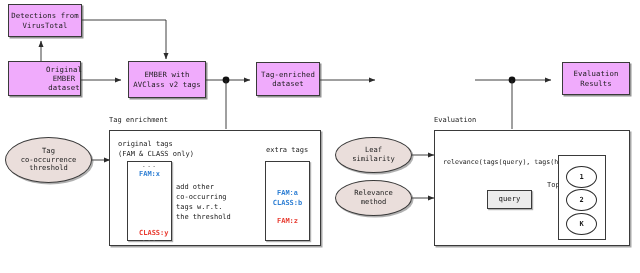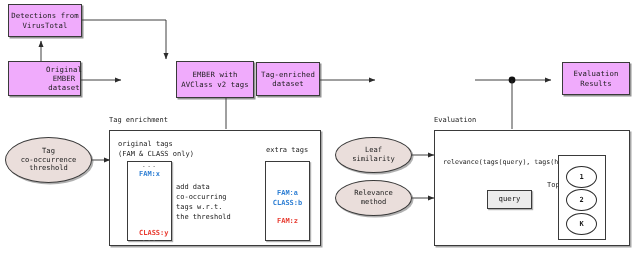--- a/index.html
+++ b/index.html
@@ -112,21 +112,21 @@
   <div class="box" style="left:8px;top:4px;width:74px;height:33px;">
     <span>Detections from
 VirusTotal</span>
   </div>
 
   <div class="box" style="left:8px;top:61px;width:73px;height:35px;padding-left:39px;">
     <span>Original
 EMBER dataset</span>
   </div>
 
-  <div class="box" style="left:128px;top:61px;width:78px;height:37px;margin-left:48px;">
+  <div class="box" style="left:128px;top:61px;width:78px;height:37px;">
     <span>EMBER with
 AVClass v2 tags</span>
   </div>
 
   <div class="box" style="left:256px;top:62px;width:64px;height:34px;">
     <span>Tag-enriched
 dataset</span>
   </div>
 
 
@@ -149,21 +149,21 @@
 (FAM &amp; CLASS only)</div>
 
   <div class="txt" style="left:266px;top:145px;">extra tags</div>
 
   <div class="tagbox" style="left:127px;top:161px;width:45px;height:80px;"></div>
   <div class="txt center dots" style="left:127px;top:160px;width:45px;">...</div>
   <div class="txt center tag-blue" style="left:127px;top:169px;width:45px;">FAM:x</div>
   <div class="txt center tag-red" style="left:127px;top:228px;width:25px;padding-left:12px;">CLASS:y</div>
   <div class="txt center dots" style="left:127px;top:234px;width:45px;">...</div>
 
-  <div class="txt" style="left:176px;top:182px;">add data
+  <div class="txt" style="left:176px;top:182px;">add other
 co-occurring
 tags w.r.t.
 the threshold</div>
 
   <div class="tagbox" style="left:265px;top:161px;width:45px;height:80px;"></div>
   <div class="txt center tag-blue" style="left:265px;top:188px;width:45px;font-family:Liberation Mono, monospace;">FAM:a</div>
   <div class="txt center tag-blue" style="left:265px;top:198px;width:45px;">CLASS:b</div>
   <div class="txt center tag-red" style="left:265px;top:216px;width:45px;">FAM:z</div>
 
   <div class="group-label" style="left:434px;top:116px;">Evaluation</div>

